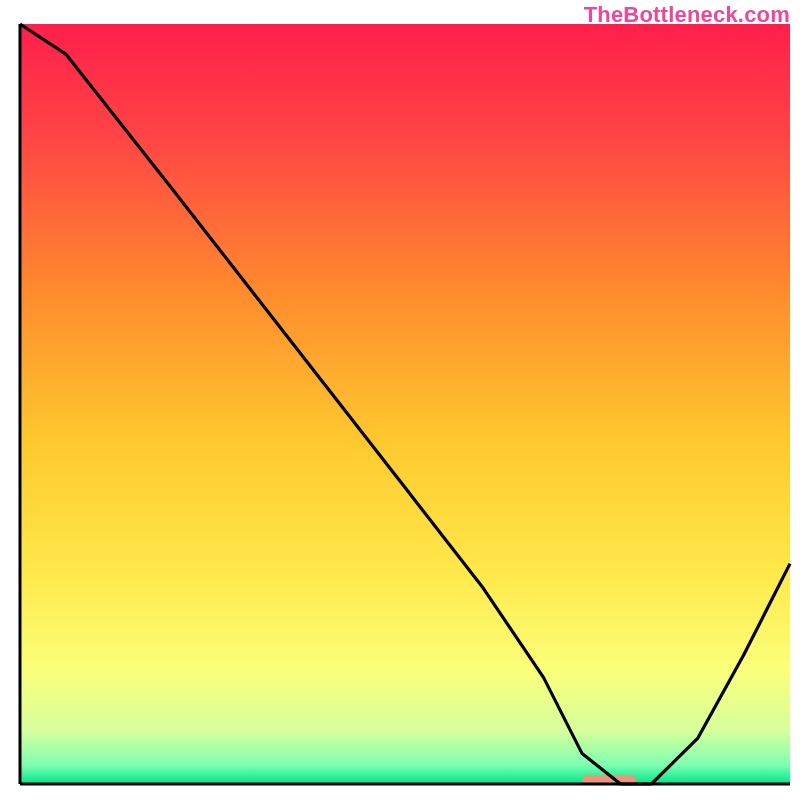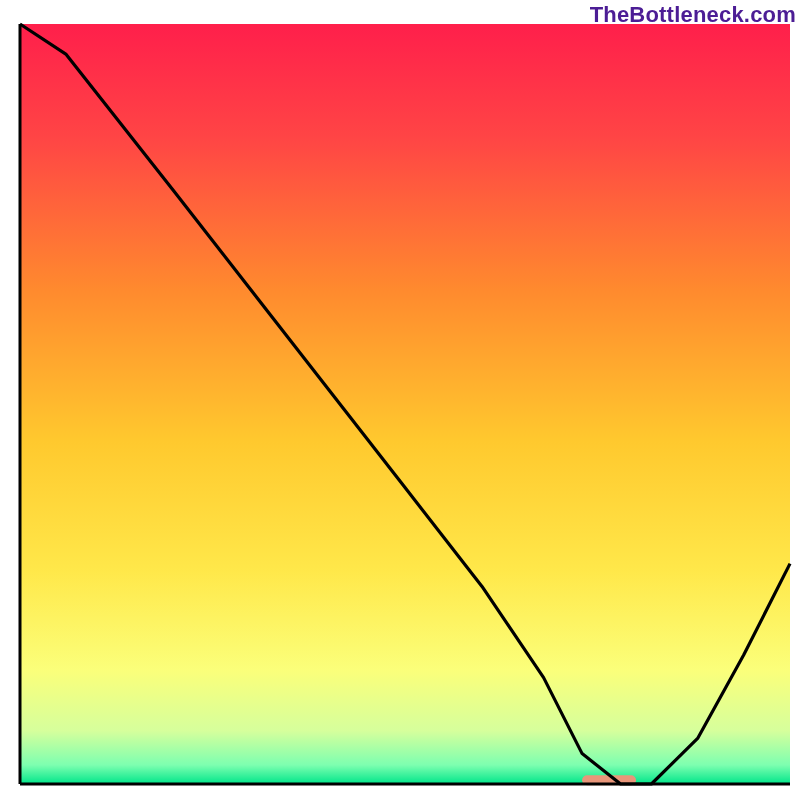--- a/index.html
+++ b/index.html
@@ -11,25 +11,25 @@
     background: #fff;
   }
   .container {
     position: relative;
     width: 800px;
     height: 800px;
   }
   .watermark {
     position: absolute;
     top: 2px;
-    right: 4px;
+    right: 10px;
     font-family: Arial, Helvetica, sans-serif;
     font-size: 22px;
     font-weight: bold;
-    color: #4c1d95;
+    color: #ec4899;
     z-index: 5;
     letter-spacing: 0.2px;
   }
   svg {
     display: block;
   }
 </style>
 </head>
 <body>
 <div class="container">

